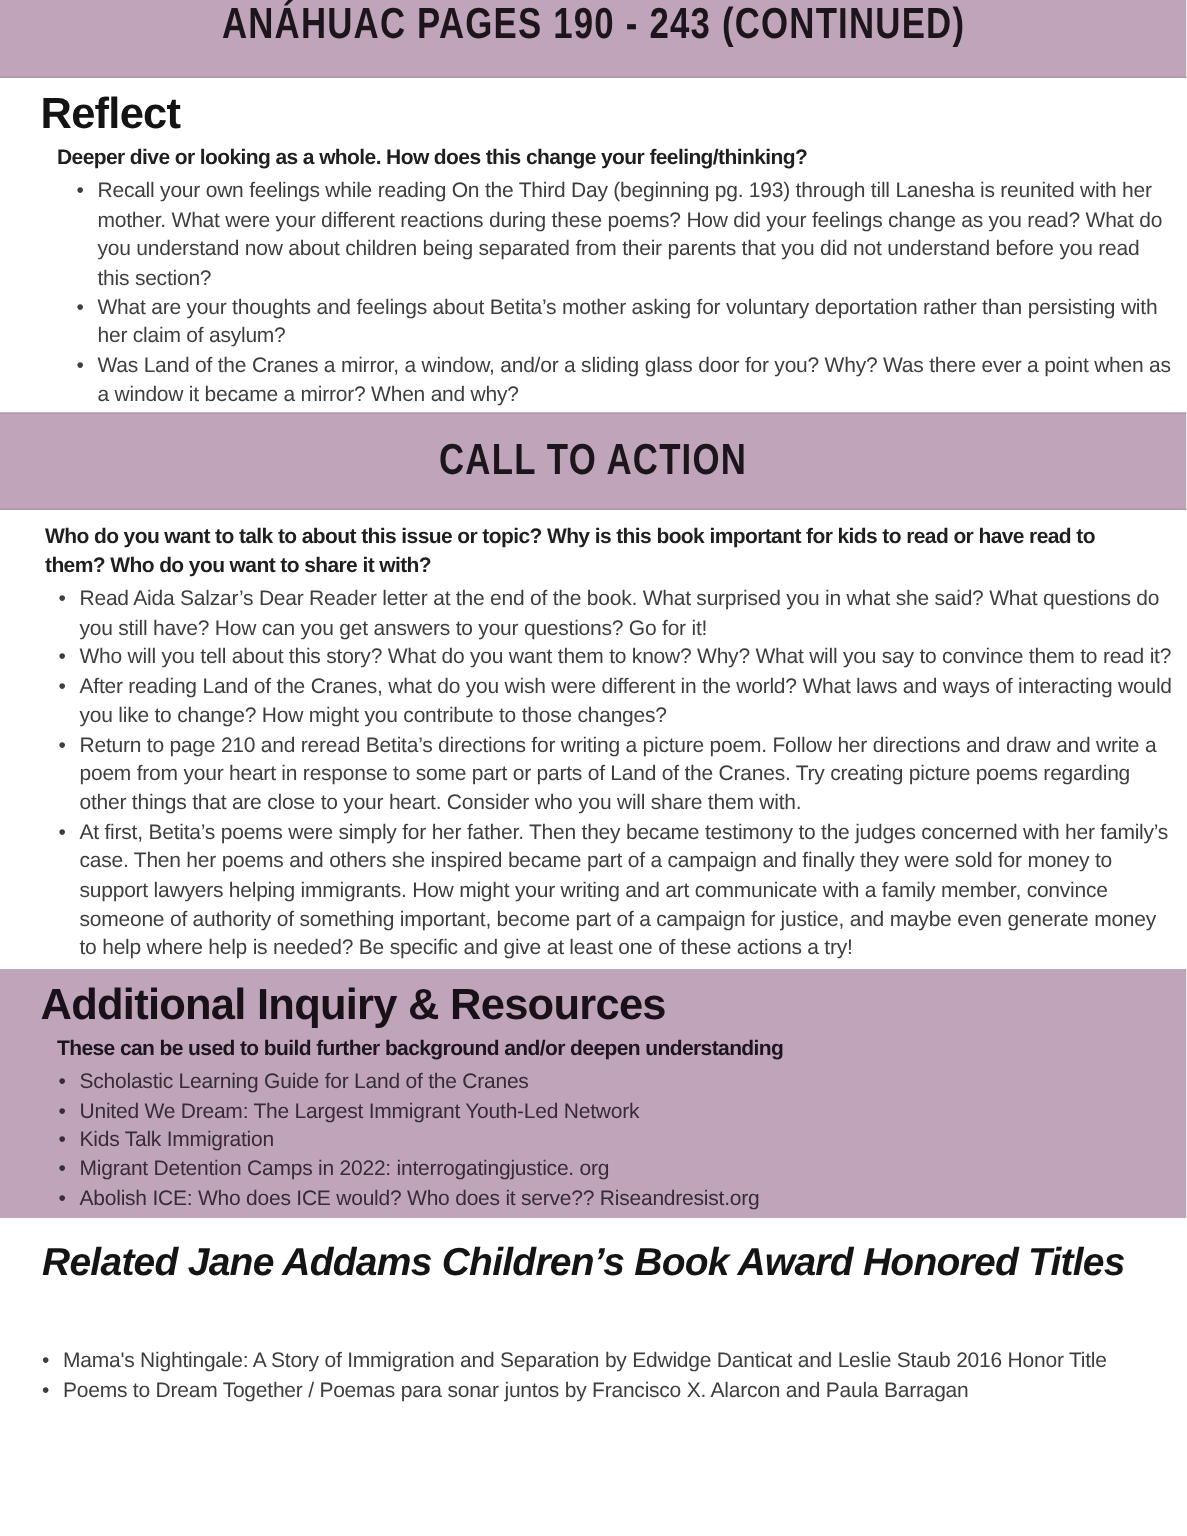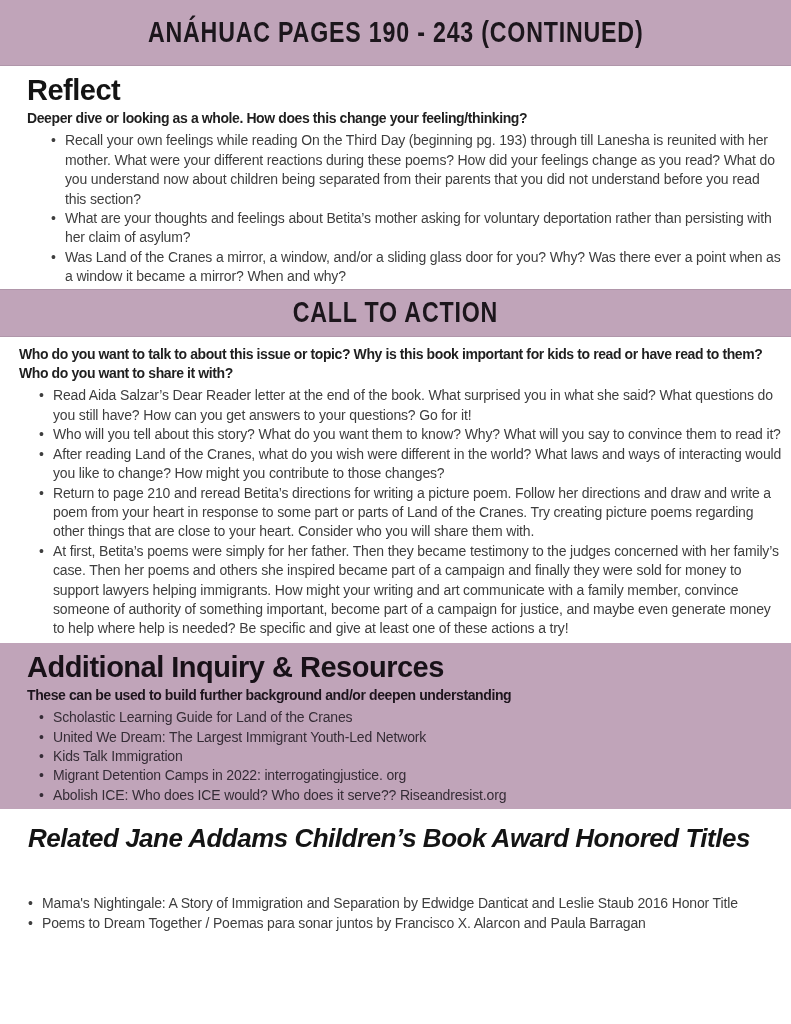--- a/index.html
+++ b/index.html
@@ -5,42 +5,42 @@
   * { box-sizing: border-box; }
   html, body { margin: 0; padding: 0; }
   body {
     width: 791px; height: 1024px; overflow: hidden;
     background: #ffffff;
     font-family: "Liberation Sans", sans-serif;
     color: #3e3e3e;
   }
   .band { background: #c0a4b9; }
   .banner {
-    height: 66px;
-    display: flex; align-items: center; justify-content: center;
+    height: 52px;
+    display: flex; align-items: flex-start; justify-content: center;
     border-bottom: 1px solid #b096aa;
   }
   .banner-title {
     margin: 0;
     font-size: 29px; font-weight: bold; color: #1c161c;
     letter-spacing: 1px; white-space: nowrap;
     transform: scaleX(0.8); transform-origin: center;
   }
   .cta-banner {
-    height: 48px;
+    height: 65px;
     display: flex; align-items: center; justify-content: center;
     border-top: 1px solid #b096aa; border-bottom: 1px solid #b096aa;
   }
   .section-heading {
     margin: 2px 0 2px;
     font-size: 29px; font-weight: bold; color: #141414;
     letter-spacing: -0.5px;
   }
   .intro {
-    margin: 0 0 3px;
+    margin: 0 11px 3px;
     font-size: 14px; font-weight: bold; color: #1f1f1f;
     letter-spacing: -0.4px; line-height: 19.4px;
   }
   .bullets {
     margin: 0; padding: 0 0 0 24px; list-style: none;
   }
   .bullets li {
     position: relative; padding-left: 14px;
     font-size: 14px; line-height: 19.4px; letter-spacing: -0.15px;
     color: #3e3e3e;

